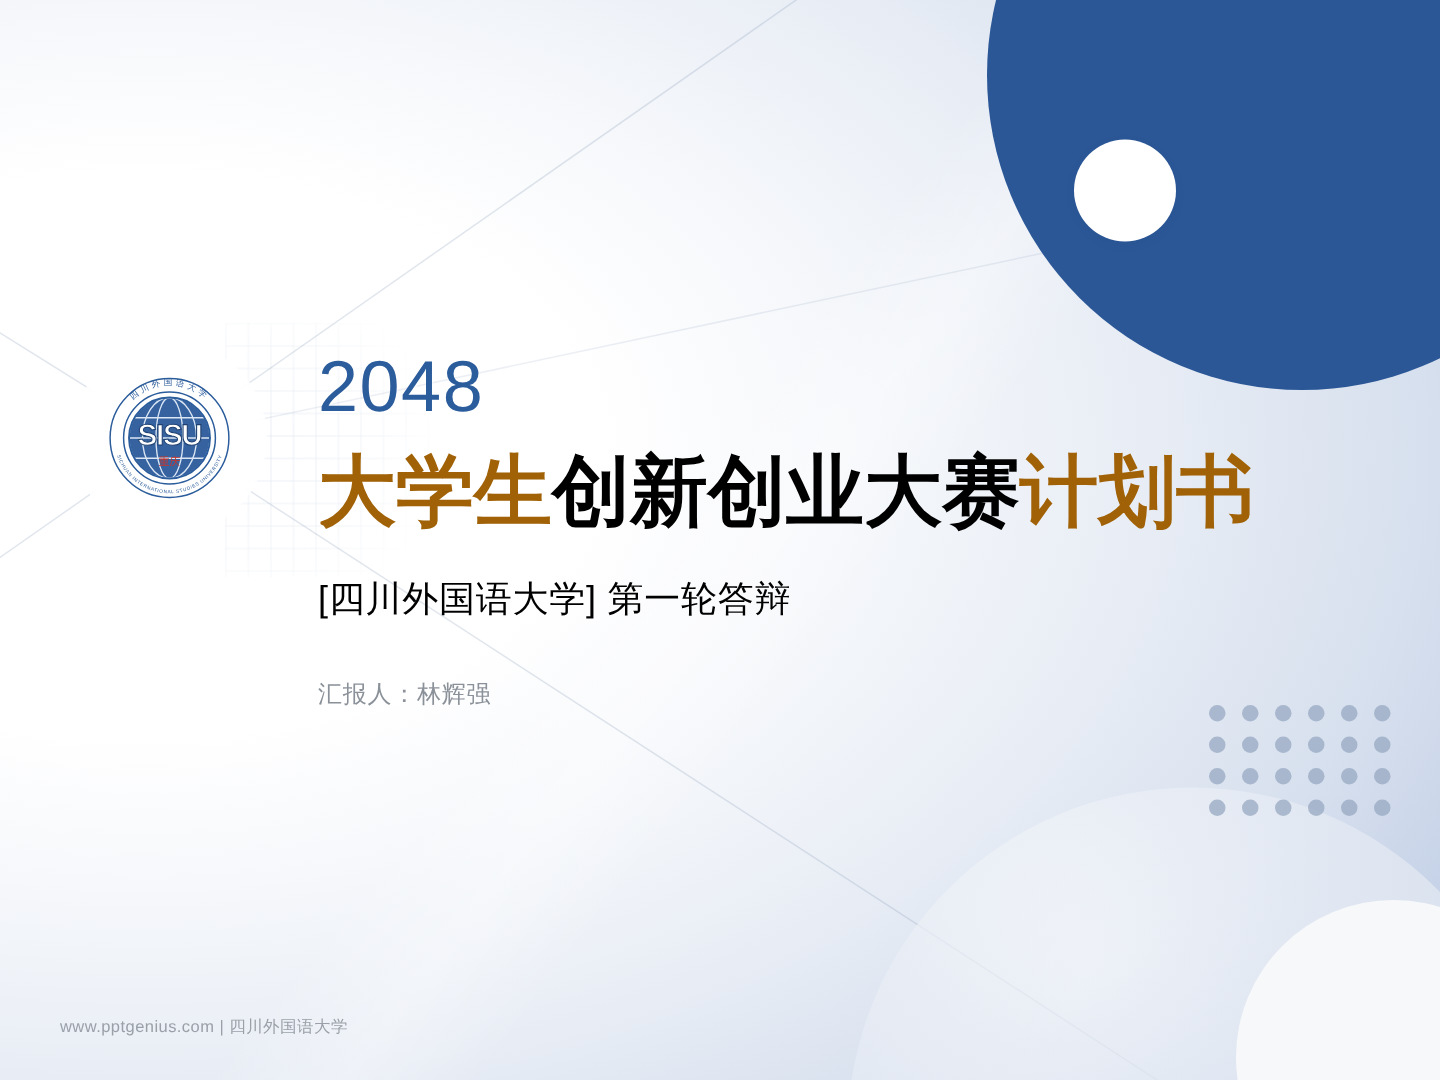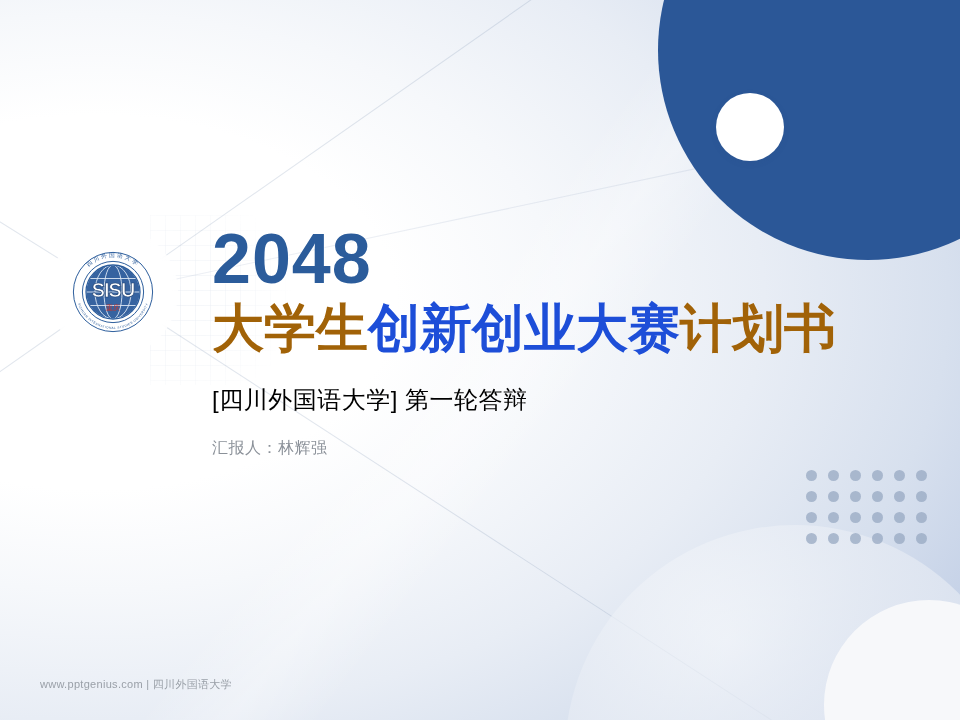--- a/index.html
+++ b/index.html
@@ -141,52 +141,53 @@
   }
 
   
   .text-block {
     position: absolute;
     left: 212px;
     top: 222px;
     width: 700px;
   }
   .year {
-    font-size: 70px;
+    font-size: 48px;
     line-height: 74px;
-    font-weight: bold;
+    font-weight: normal;
     color: #2b5c9b;
     letter-spacing: 1px;
     text-shadow: 1px 1px 0 rgba(255,255,255,0.6);
   }
   .headline {
     margin-top: 2px;
     font-size: 52px;
     line-height: 60px;
     font-weight: bold;
     white-space: nowrap;
     letter-spacing: 0px;
   }
   .headline .dark { color: #a16207; }
-  .headline .blue { color: #1d4ed8; font-family: Liberation Serif, serif; }
+  .headline .blue { color: #000000; font-family: Liberation Serif, serif; }
 
   .subtitle {
     margin-top: 26px;
     font-size: 24px;
     line-height: 30px;
     color: #000000;
     letter-spacing: .5px;
   }
 
   .meta {
-    margin-top: 20px;
+    margin-top: 36px;
     font-size: 16px;
     line-height: 26px;
     color: #8b9199;
     letter-spacing: .5px;
+    font-family: Liberation Mono, monospace;
   }
 
   
   .footer {
     position: absolute;
     left: 40px;
     bottom: 28px;
     font-size: 11px;
     color: #9aa0a8;
     letter-spacing: .3px;

